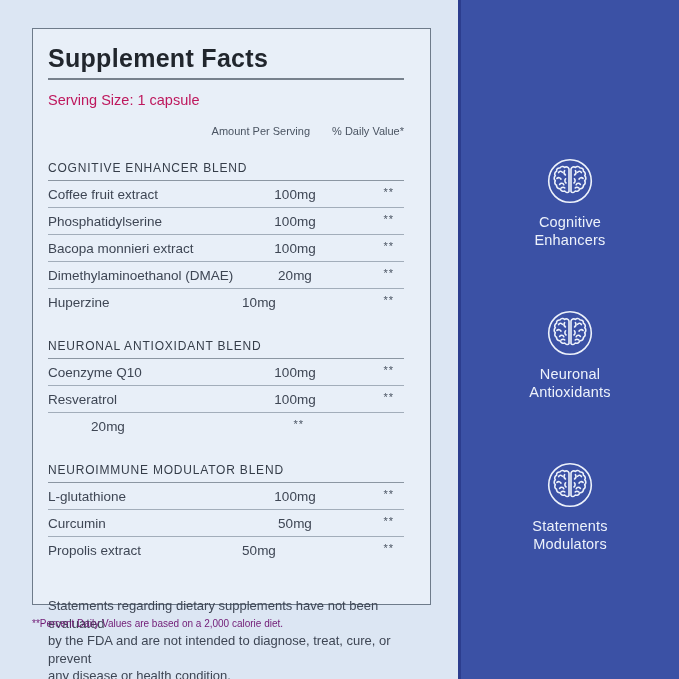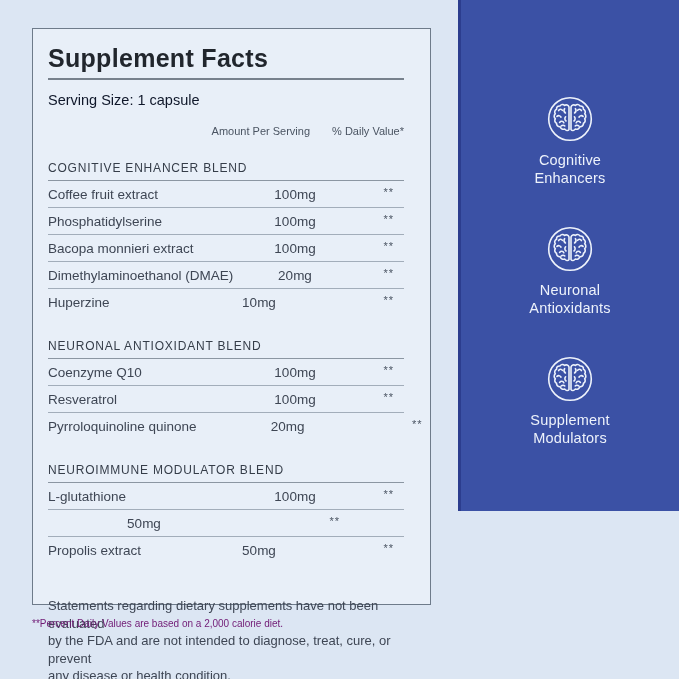--- a/index.html
+++ b/index.html
@@ -29,21 +29,21 @@
     letter-spacing: 0.3px;
     line-height: 29px;
   }
   .title-rule {
     border: none;
     border-top: 2px solid #77818d;
     margin: 5px 0 11px 0;
   }
   .serving-line {
     font-size: 14.5px;
-    color: #0f172a;
+    color: #be185d;
     line-height: 19px;
   }
   .col-headers {
     display: flex;
     justify-content: flex-end;
     align-items: baseline;
     gap: 22px;
     margin-top: 15px;
     font-size: 11px;
     color: #4a5462;
@@ -97,29 +97,29 @@
     left: 32px; top: 616px;
     font-size: 10px;
     line-height: 15px;
     color: #701a75;
   }
 
   
   .sidebar {
     position: absolute;
     left: 458px; top: 0;
-    width: 221px; height: 511px;
+    width: 221px; height: 679px;
     box-sizing: border-box;
     background: #3b51a5;
     border-left: 3px solid #2c3d8e;
     display: flex;
     flex-direction: column;
     align-items: center;
     justify-content: center;
-    gap: 38px;
+    gap: 60px;
     padding-top: 30px;
   }
   .side-item {
     display: flex;
     flex-direction: column;
     align-items: center;
     gap: 8px;
   }
   .brain-wrap { width: 48px; height: 48px; display: block; }
   .brain { width: 48px; height: 48px; display: block; }
@@ -205,35 +205,35 @@
         <span class="ing">Coenzyme Q10</span>
         <span class="amt">100mg</span>
         <span class="dv">**</span>
       </div>
       <div class="row">
         <span class="ing">Resveratrol</span>
         <span class="amt">100mg</span>
         <span class="dv">**</span>
       </div>
       <div class="row last">
-        <span class="ing">Pyrroloquinoline quinone</span>
         <span class="amt">20mg</span>
         <span class="dv">**</span>
       </div>
     </div>
 
     <div class="section">
       <div class="section-header">NEUROIMMUNE MODULATOR BLEND</div>
       <hr class="section-rule">
       <div class="row">
         <span class="ing">L-glutathione</span>
         <span class="amt">100mg</span>
         <span class="dv">**</span>
       </div>
       <div class="row">
+        <span class="ing">Curcumin</span>
         <span class="amt">50mg</span>
         <span class="dv">**</span>
       </div>
       <div class="row last">
         <span class="ing">Propolis extract</span>
         <span class="amt">50mg</span>
         <span class="dv">**</span>
       </div>
     </div>
 
@@ -280,19 +280,19 @@
 
     <div class="side-item">
       <span class="brain-wrap">
         <svg class="brain" viewBox="0 0 48 48">
           <circle cx="24" cy="24" r="21.3"></circle>
           <use href="#hemi"></use>
           <use href="#hemi" transform="translate(48 0) scale(-1 1)"></use>
         </svg>
       </span>
       <div class="side-label">
-        <div>Supplement</div>
+        <div>Statements</div>
         <div>Modulators</div>
       </div>
     </div>
 
   </div>
 </div>
 
 </body></html>

